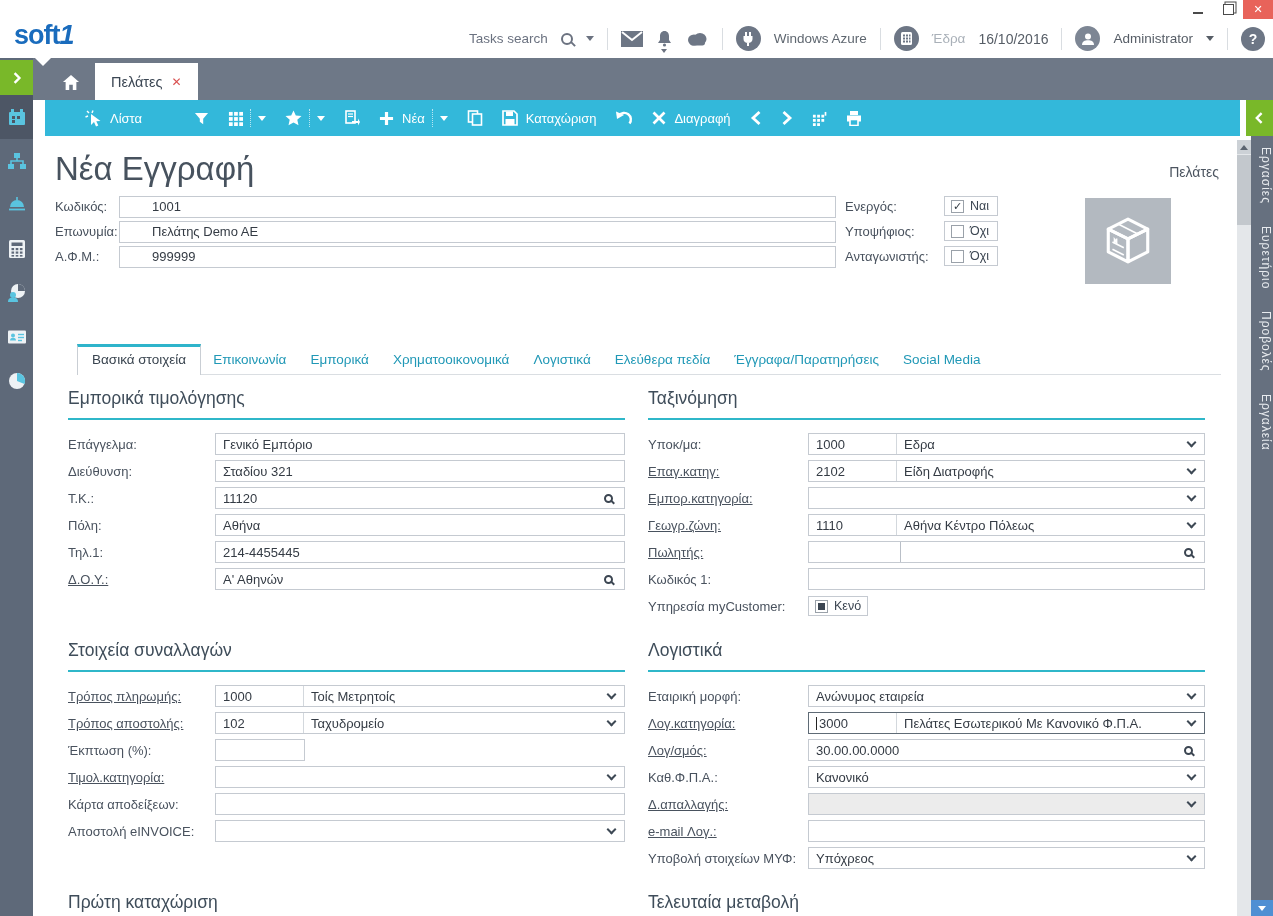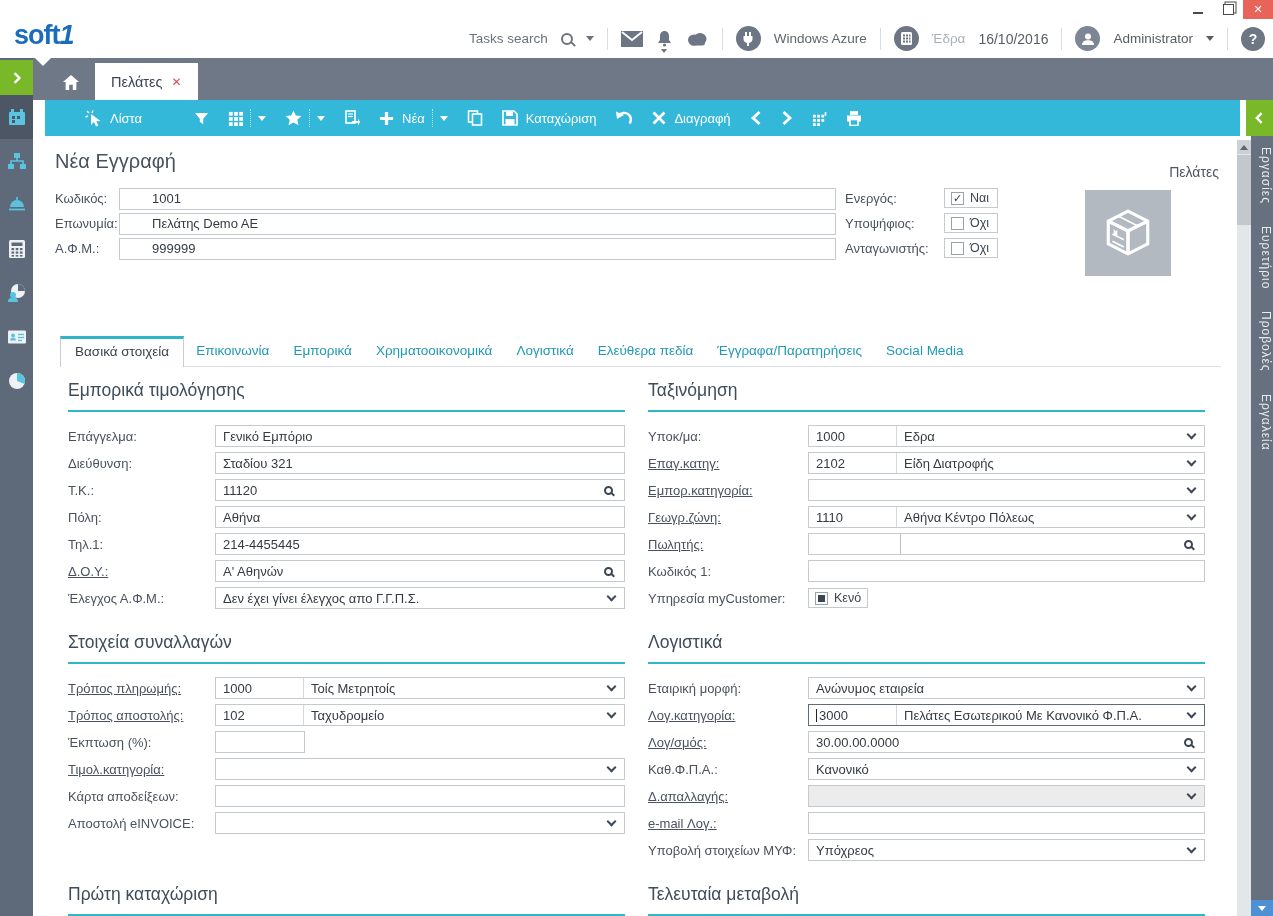--- a/index.html
+++ b/index.html
@@ -67,42 +67,42 @@
   .right-strip { position:absolute; right:0; top:136px; bottom:0; width:22px; background:#66707f; }
   .striptab { writing-mode:vertical-rl; color:#e8ebef; font-size:12px; letter-spacing:1px; padding:11px 0; margin:0 auto;
     width:22px; text-align:center; cursor:pointer; }
   .strip-dn { position:absolute; right:0; bottom:0; width:22px; height:16px; background:#4f8fd3;
     display:flex; align-items:center; justify-content:center; cursor:pointer; }
   .strip-dn::before { content:''; width:0; height:0; border-left:4px solid transparent; border-right:4px solid transparent; border-top:5px solid #fff; }
 
   
   .content { position:absolute; left:45px; top:136px; right:36px; bottom:0; background:#fff; padding:14px 16px 0 10px; }
   .title-row { display:flex; justify-content:space-between; align-items:flex-start; }
-  .page-title { font-size:20px; color:#47525e; font-weight:400; }
+  .page-title { font-size:33px; color:#47525e; font-weight:400; }
   .entity-label { font-size:14px; color:#4c5560; margin-top:14px; padding-right:2px; }
 
   .header-grid { position:relative; height:128px; margin-top:6px; }
   #header-fields { position:absolute; left:0; top:2px; }
   .hf-row { display:flex; align-items:center; margin-bottom:4px; height:21px; }
   .hf-label { width:64px; font-size:13px; color:#49525e; }
   .hf-inp { width:717px; flex:none !important;padding-left:25px; }
   #flags { position:absolute; left:790px; top:2px; }
   .flag-row { display:flex; align-items:center; margin-bottom:5px; height:20px; }
   .flag-label { width:99px; font-size:13px; color:#49525e; }
   .imgbox { position:absolute; right:6px; top:4px; width:175px; height:86px; background:#fff; display:flex; justify-content:center; }
   .imgbox .gray { width:86px; height:86px; background:#b3b9c0; display:flex; align-items:center; justify-content:center; }
 
   .chkbox { display:inline-flex; align-items:center; gap:6px; border:1px solid #c5cad1; background:#fff; height:20px; padding:0 6px; min-width:54px; cursor:pointer; }
   .sq { width:13px; height:13px; border:1px solid #9aa1a9; background:#fff; display:flex; align-items:center; justify-content:center;
     font-size:11px; color:#2f3840; line-height:1; }
   .sq.ind::after { content:''; width:7px; height:7px; background:#3c4652; }
   .chk-label { font-size:12.5px; color:#3c4652; }
 
   
-  #record-tabs { display:flex; align-items:flex-start; margin-top:22px; margin-left:5px; border-bottom:1px solid #dadee2; }
+  #record-tabs { display:flex; align-items:flex-end; margin-top:22px; margin-left:22px; border-bottom:1px solid #dadee2; }
   .rtab { font-size:13.5px; color:#2098b6; padding:7px 12px; cursor:pointer; white-space:nowrap; }
   .rtab.active { background:#fff; color:#3a4550; border:1px solid #c9ced4; border-top:3px solid #2fb4cb; border-bottom:none;
     margin-bottom:-1px; padding:5px 14px 8px 14px; }
 
   
   .sections { display:grid; grid-template-columns:557px 557px; column-gap:23px; row-gap:18px; margin-left:13px; margin-top:13px; }
   .sec-title { font-size:17.5px; color:#3f4d5a; padding-bottom:9px; border-bottom:2px solid #2fb7c9; margin-bottom:13px; font-weight:400; }
   .field-row { display:flex; align-items:center; height:22px; margin-bottom:5px; }
   .f-label { width:147px; font-size:13px; color:#49525e; flex:none; white-space:nowrap; }
   .col-r .f-label { width:160px; }
@@ -545,29 +545,20 @@
           </div>
           <div class="field-row">
             <span class="f-label u">Δ.Ο.Υ.:</span>
             <span class="inp">
               <span class="cell text">Α' Αθηνών</span>
               <span class="lens-wrap">
                 <span class="lens"></span>
               </span>
             </span>
           </div>
-          <div class="field-row">
-            <span class="f-label">Έλεγχος Α.Φ.Μ.:</span>
-            <span class="inp">
-              <span class="cell text">Δεν έχει γίνει έλεγχος απο Γ.Γ.Π.Σ.</span>
-              <span class="chev-wrap">
-                <span class="chev"></span>
-              </span>
-            </span>
-          </div>
         </div>
     </div>
     <div class="sec col-r">
       <div class="sec-title">Ταξινόμηση</div>
       <div class="fields">
           <div class="field-row">
             <span class="f-label">Υποκ/μα:</span>
             <span class="inp">
               <span class="cell code">1000</span>
               <span class="cell text">Εδρα</span>

